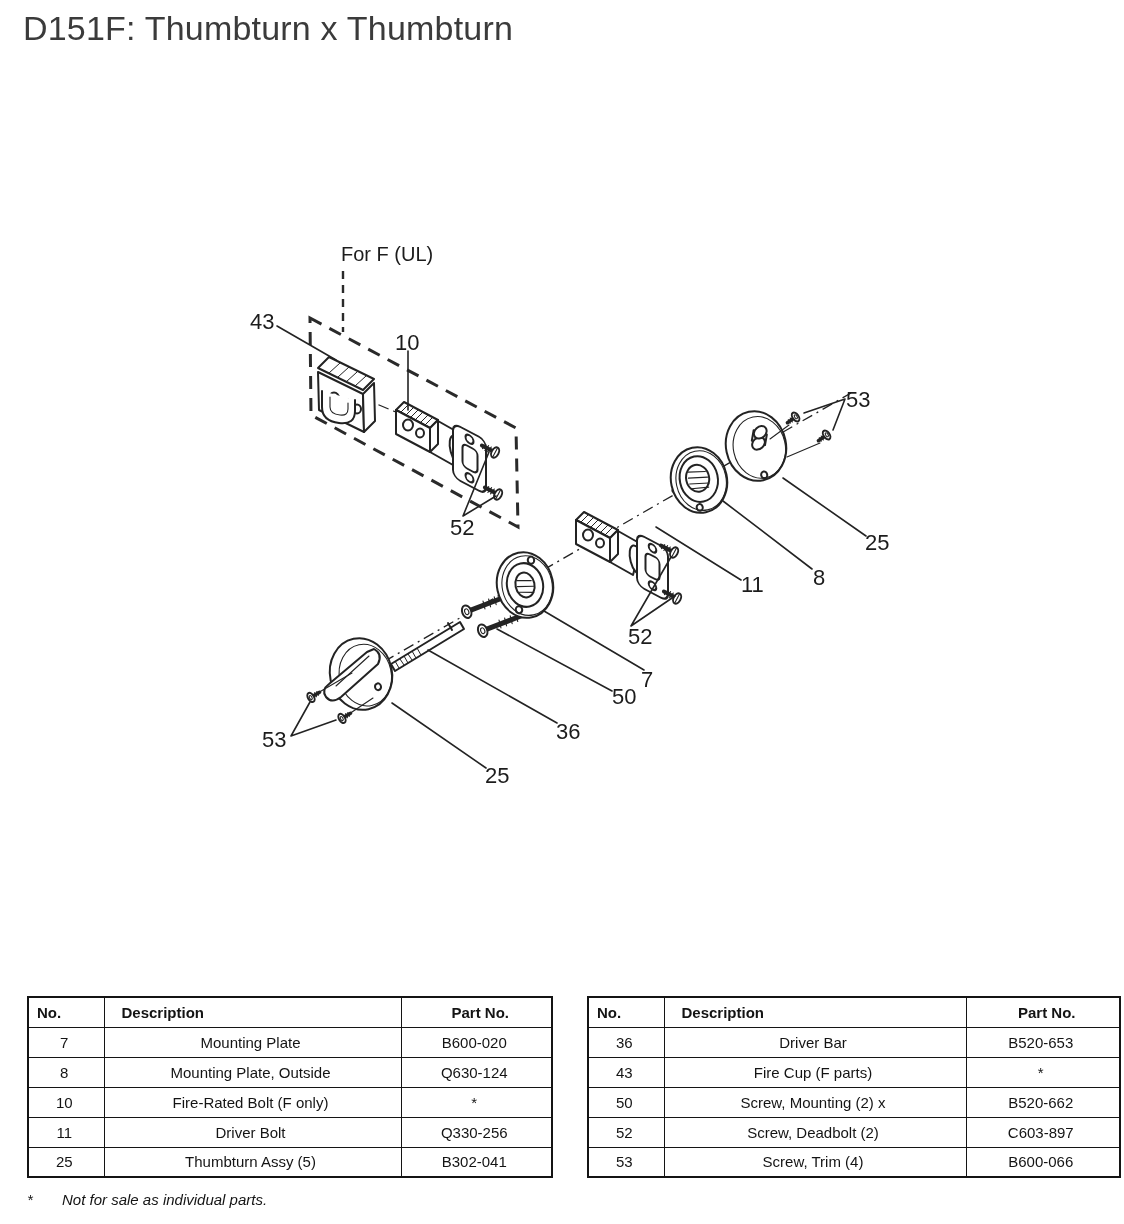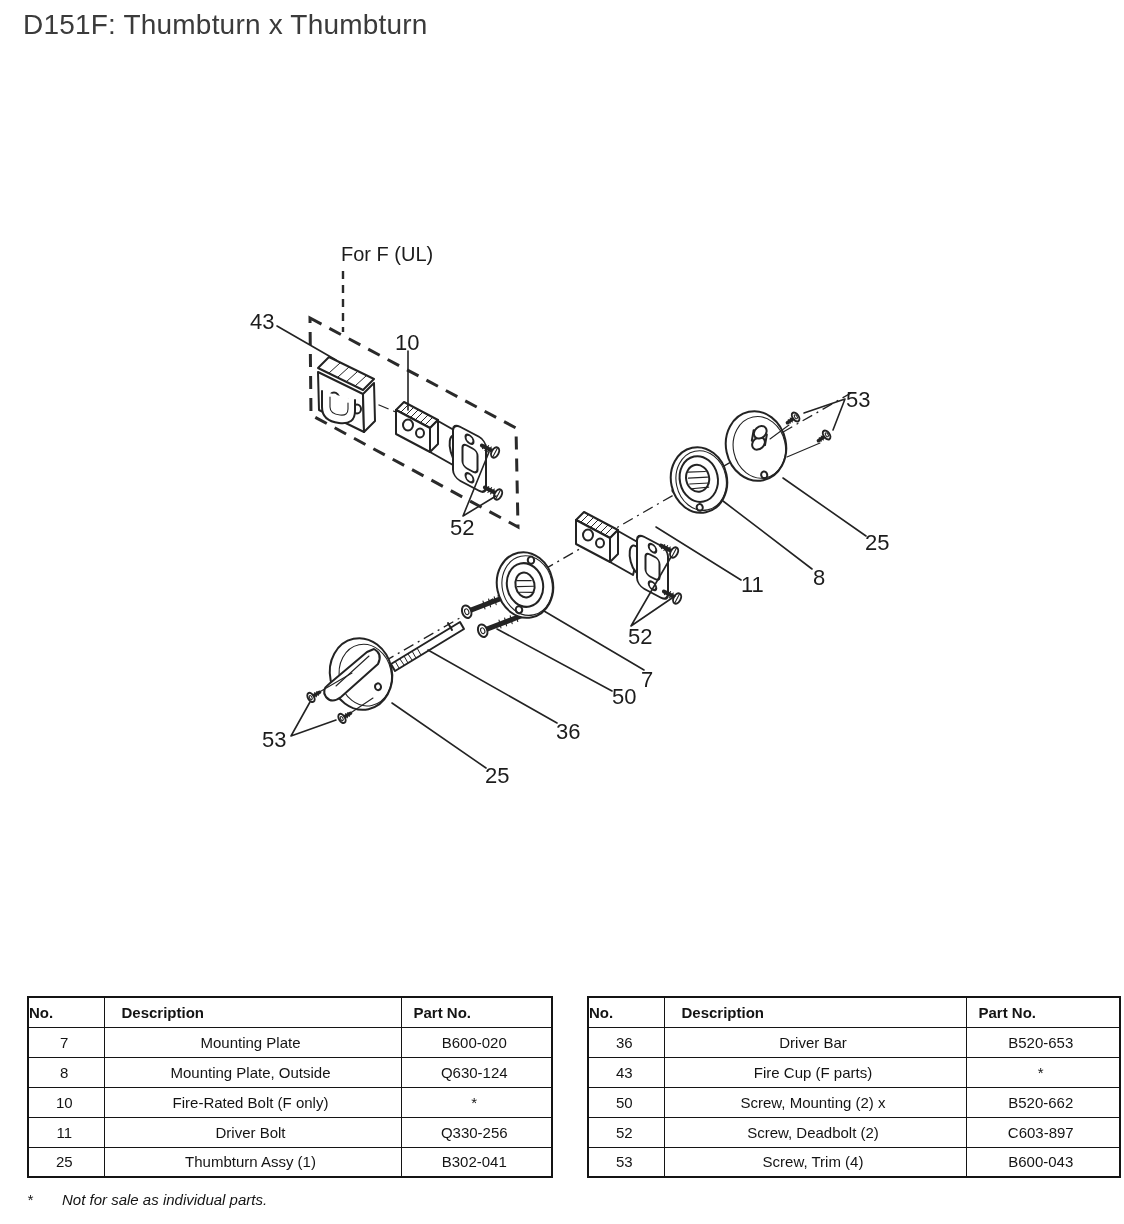--- a/index.html
+++ b/index.html
@@ -2,21 +2,21 @@
 <html><head>
 <meta charset="utf-8">
 <style>
   html,body { margin:0; padding:0; background:#fff; }
   .page {
     position:relative; width:1124px; height:1224px; background:#fff;
     font-family:"Liberation Sans", sans-serif; color:#1c1c1c; overflow:hidden;
   }
   .title {
     position:absolute; left:23px; top:9px; margin:0;
-    font-size:28px; font-weight:300; letter-spacing:0.2px; color:#3b3b3b;
+    font-size:34px; font-weight:300; letter-spacing:0.2px; color:#3b3b3b;
     white-space:nowrap;
   }
   svg.diagram { position:absolute; left:0; top:0; }
   
   .ln   { fill:none; stroke:#232323; stroke-width:2; stroke-linecap:round; stroke-linejoin:round; }
   .fw   { fill:#ffffff; stroke:#232323; stroke-width:2; stroke-linecap:round; stroke-linejoin:round; }
   .thin { fill:none; stroke:#232323; stroke-width:1.1; stroke-linecap:round; }
   .leader { fill:none; stroke:#232323; stroke-width:1.6; stroke-linecap:round; stroke-linejoin:round; }
   .axis { fill:none; stroke:#232323; stroke-width:1.3; stroke-dasharray:2 5 11 5; }
   .dashbox { fill:none; stroke:#2a2a2a; stroke-width:3; stroke-dasharray:13 9; stroke-linecap:butt; }
@@ -27,23 +27,23 @@
   .seclabel { font-size:20px; }
   
   table.parts {
     position:absolute; top:996px; border-collapse:collapse; table-layout:fixed;
     font-size:15px; color:#141414; border:2.5px solid #141414;
   }
   table.parts th, table.parts td {
     border:1.5px solid #141414; height:30px; padding:0 4px 0 0; box-sizing:border-box;
     white-space:nowrap; overflow:hidden;
   }
-  table.parts th { text-align:left; font-weight:700; padding-left:0; }
+  table.parts th { text-align:left; font-weight:700; padding-left:8px; }
   table.parts th.h-desc { padding-left:17px; }
-  table.parts th.h-part { padding-left:12px; }
+  table.parts th.h-part { padding-left:12px;text-align:center; }
   td.t-no, td.t-part { text-align:center; padding:0; }
   td.t-desc { text-align:center; padding-left:10px; }
   .footnote { position:absolute; left:27px; top:1191px; font-size:15px; color:#141414;font-style:italic; }
   .footnote .marker { display:inline-block; width:35px; }
 </style>
 </head>
 <body>
 
 <div class="page">
 
@@ -281,21 +281,21 @@
         <td class="t-desc">Fire-Rated Bolt (F only)</td>
         <td class="t-part">*</td>
       </tr>
       <tr>
         <td class="t-no">11</td>
         <td class="t-desc">Driver Bolt</td>
         <td class="t-part">Q330-256</td>
       </tr>
       <tr>
         <td class="t-no">25</td>
-        <td class="t-desc">Thumbturn Assy (1)</td>
+        <td class="t-desc">Thumbturn Assy (5)</td>
         <td class="t-part">B302-041</td>
       </tr>
     </tbody>
   </table>
 
   <table class="parts" style="left:587px; width:532px;">
     <colgroup>
         <col style="width:76px">
         <col style="width:302px">
         <col style="width:154px">
@@ -324,21 +324,21 @@
         <td class="t-part">B520-662</td>
       </tr>
       <tr>
         <td class="t-no">52</td>
         <td class="t-desc">Screw, Deadbolt (2)</td>
         <td class="t-part">C603-897</td>
       </tr>
       <tr>
         <td class="t-no">53</td>
         <td class="t-desc">Screw, Trim (4)</td>
-        <td class="t-part">B600-043</td>
+        <td class="t-part">B600-066</td>
       </tr>
     </tbody>
   </table>
 
   <div class="footnote">
     <span class="marker">*</span><span>Not for sale as individual parts.</span>
   </div>
 
 </div>
 

